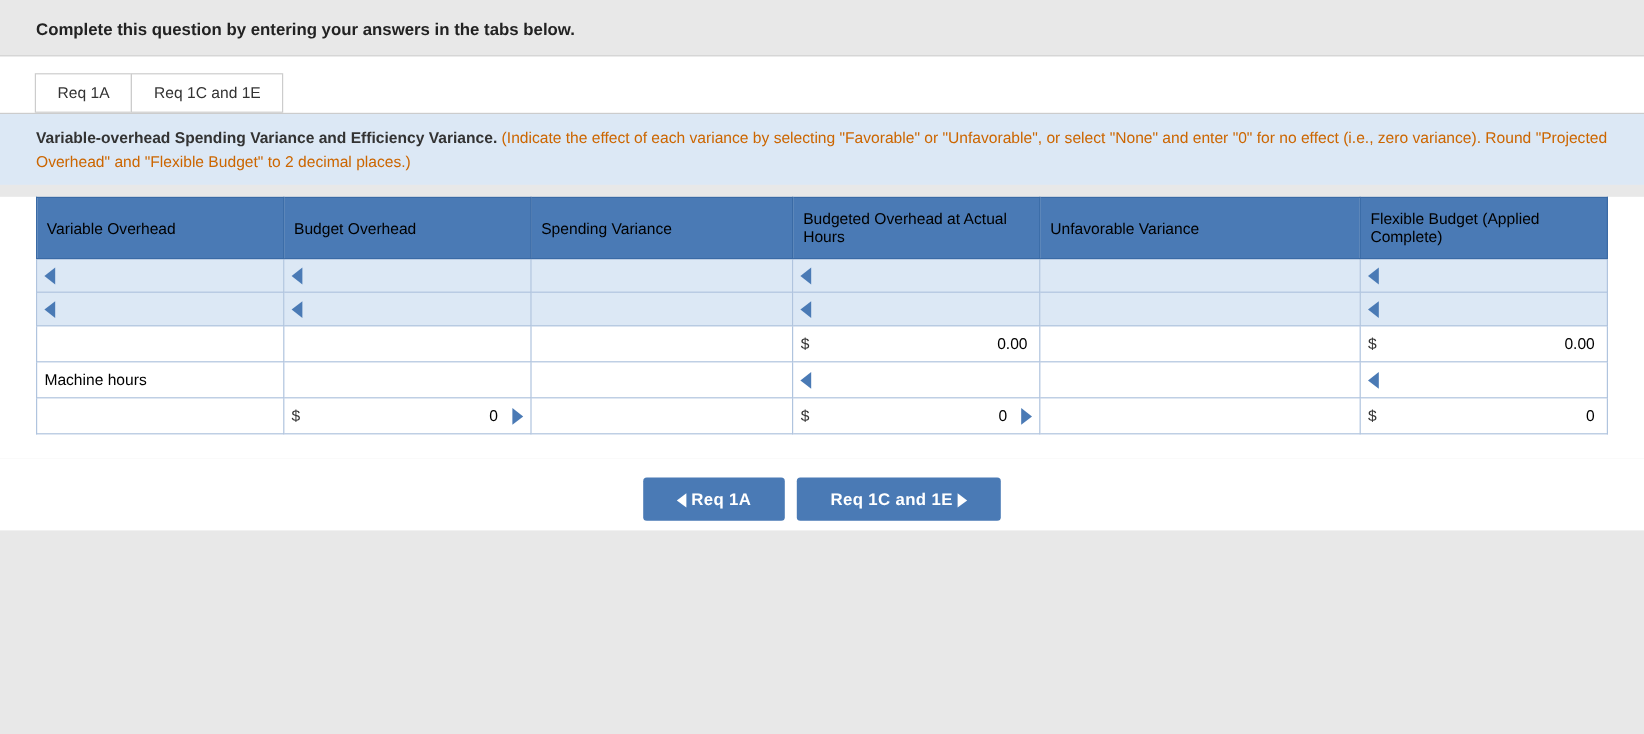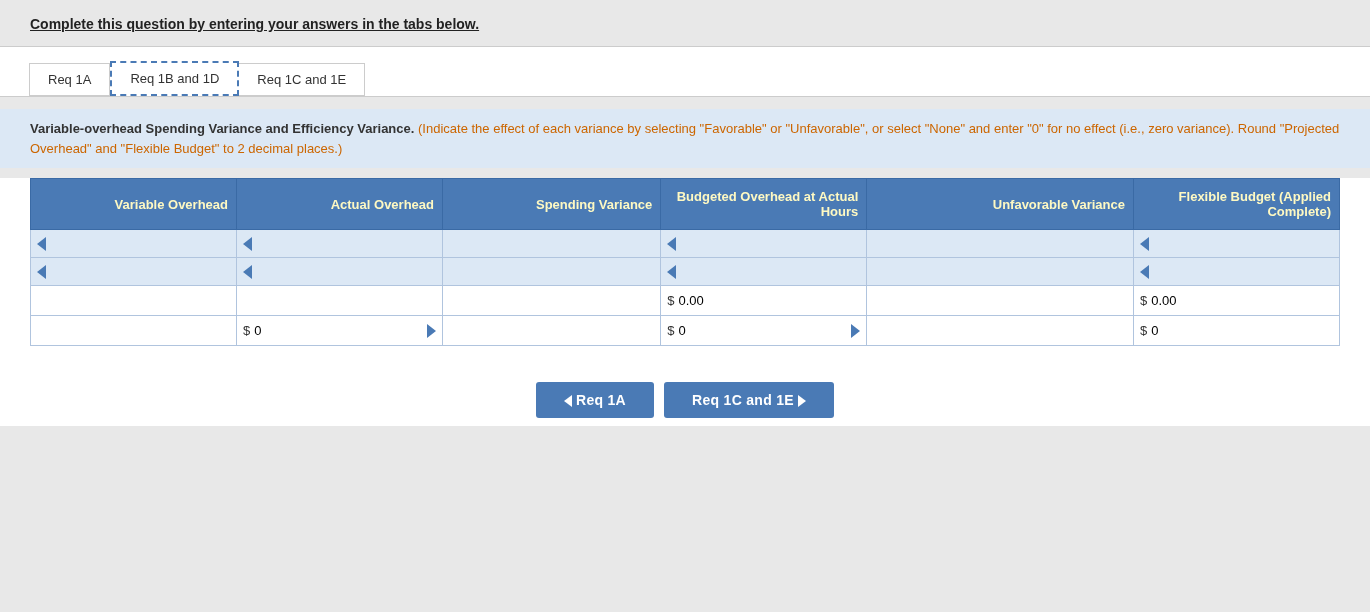--- a/index.html
+++ b/index.html
@@ -15,21 +15,20 @@
       background: #e8e8e8;
       padding: 0;
     }
 
     .top-instruction {
       background: #e8e8e8;
       padding: 16px 30px 14px 30px;
       font-weight: bold;
       font-size: 14px;
       color: #222;
-      text-decoration: underline;
     }
 
     .tabs-area {
       background: #fff;
       padding: 14px 30px 0 30px;
       border-top: 1px solid #ccc;
       border-bottom: 1px solid #ccc;
     }
 
     .tabs-row {
@@ -59,45 +58,44 @@
       background: #fff;
       margin-left: -1px;
     }
 
     .description-bar {
       background: #dce8f5;
       padding: 10px 30px;
       font-size: 13px;
       color: #333;
       line-height: 1.5;
-      margin-top: 12px;
     }
 
     .description-bar .orange-text {
       color: #cc6600;
     }
 
     .main-content {
       background: #fff;
       padding: 0 30px 20px 30px;
     }
 
     
     .variance-table {
       width: 100%;
       border-collapse: collapse;
       margin-top: 10px;
     }
 
     .variance-table th {
       background: #4a7ab5;
-      color: #fef9c3;
-      font-weight: bold;
-      font-size: 13px;
-      text-align: right;
+      color: #000000;
+      font-weight: normal;
+      font-size: 13px;
+      text-align: left;
       padding: 10px 8px;
       border: 1px solid #3a6aa5;
       vertical-align: middle;
     }
 
     .variance-table td {
       border: 1px solid #b0c4de;
       padding: 4px 6px;
       vertical-align: middle;
       background: #fff;
@@ -130,20 +128,21 @@
       gap: 4px;
     }
 
     .dollar-sign {
       color: #333;
       font-size: 13px;
     }
 
     .value-display {
       flex: 1;
+      text-align: right;
       padding-right: 4px;
     }
 
     
     .nav-buttons {
       display: flex;
       justify-content: center;
       gap: 10px;
       padding: 16px 0 8px 0;
       background: #fff;
@@ -231,43 +230,40 @@
 
   <div class="top-instruction">
     <span>Complete this question by entering your answers in the tabs below.</span>
   </div>
 
   <div class="tabs-area">
     <div class="tabs-row">
       <div class="tab plain">
         <span>Req 1A</span>
       </div>
-      <div class="tab active-dashed">
-        <span>Req 1B and 1D</span>
-      </div>
       <div class="tab plain">
         <span>Req 1C and 1E</span>
       </div>
     </div>
   </div>
 
   <div class="description-bar">
     <strong>Variable-overhead Spending Variance and Efficiency Variance.</strong>
     <span class="orange-text"> (Indicate the effect of each variance by selecting "Favorable" or "Unfavorable", or select "None" and enter "0" for no effect (i.e., zero variance). Round "Projected Overhead" and "Flexible Budget" to 2 decimal places.)</span>
   </div>
 
   <div class="main-content">
     <table class="variance-table">
       <thead>
         <tr>
           <th class="col-variable">
             <span>Variable Overhead</span>
           </th>
           <th class="col-actual">
-            <span>Actual Overhead</span>
+            <span>Budget Overhead</span>
           </th>
           <th class="col-spending">
             <span>Spending Variance</span>
           </th>
           <th class="col-budgeted">
             <span>Budgeted Overhead at Actual Hours</span>
           </th>
           <th class="col-efficiency">
             <span>Unfavorable Variance</span>
           </th>
@@ -356,20 +352,38 @@
           </td>
           <td></td>
           <td>
             <div class="dollar-cell">
               <span class="dollar-sign">$</span>
               <span class="value-display">0.00</span>
             </div>
           </td>
         </tr>
 
+        <tr class="data-row">
+          <td>
+            <span>Machine hours</span>
+          </td>
+          <td></td>
+          <td></td>
+          <td>
+            <div class="cell-with-triangle">
+              <div class="blue-tri-left-abs"></div>
+            </div>
+          </td>
+          <td></td>
+          <td>
+            <div class="cell-with-triangle">
+              <div class="blue-tri-left-abs"></div>
+            </div>
+          </td>
+        </tr>
 
         <tr class="data-row">
           <td></td>
           <td>
             <div class="dollar-cell">
               <span class="dollar-sign">$</span>
               <span class="value-display">0</span>
               <div class="blue-tri-right-abs"></div>
             </div>
           </td>

